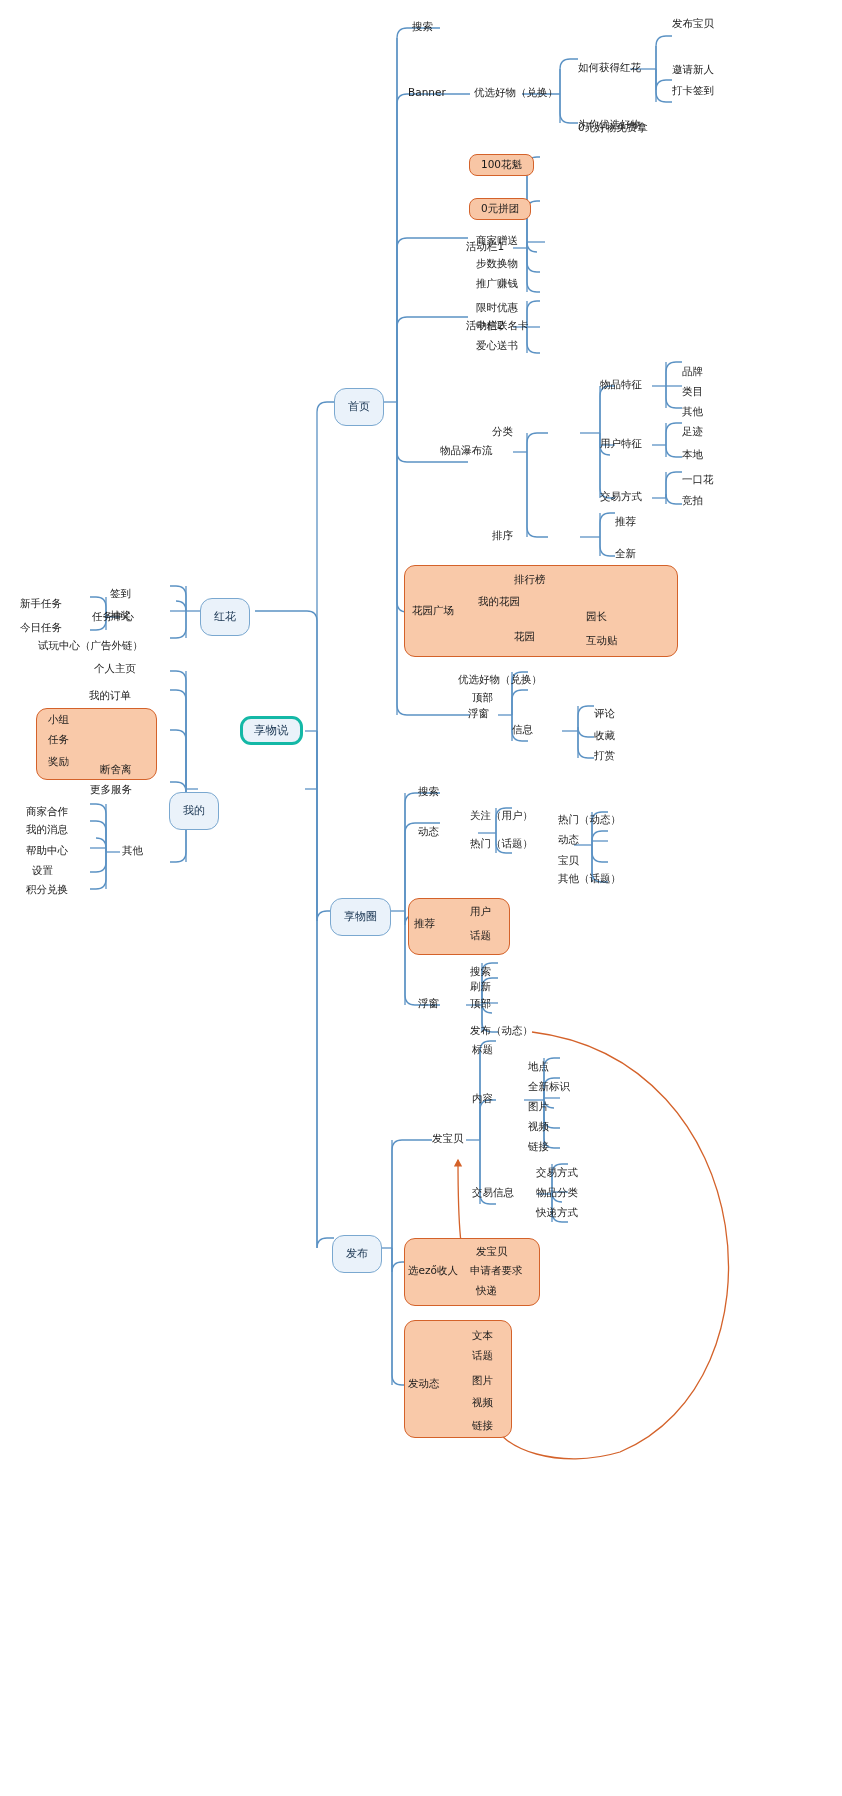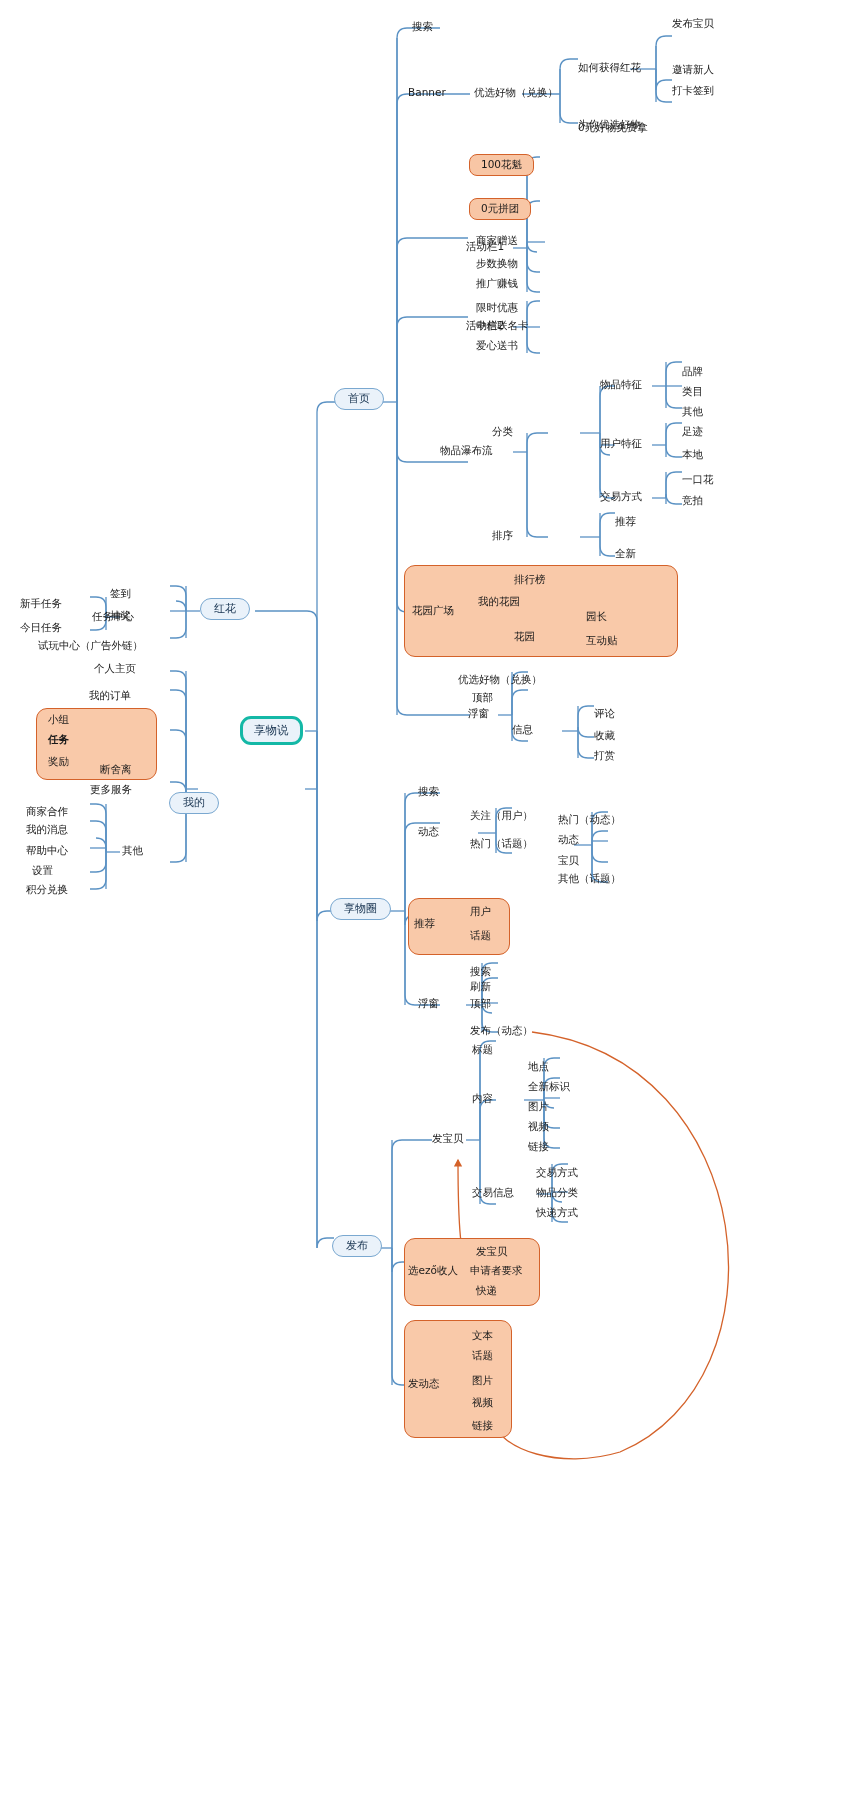--- a/index.html
+++ b/index.html
@@ -7,21 +7,21 @@
   #stage{position:relative;width:842px;height:1796px;background:#fff;overflow:hidden;}
   svg.links{position:absolute;left:0;top:0;width:842px;height:1796px;pointer-events:none;}
   .node{position:absolute;font-size:10.5px;color:#1a1a1a;white-space:nowrap;line-height:1.1;}
   .node.plain{background:transparent;}
   .node.root{
     border:3px solid #14b8a6;background:#eaf2fa;border-radius:11px;
     padding:5px 11px;font-size:11.5px;color:#16324f;
   }
   .node.oval{
     border:1px solid #7aa8d0;background:#eaf2fa;border-radius:12px;
-    padding:4px 13px;font-size:11px;color:#16324f;
+    padding:12px 13px;font-size:11px;color:#16324f;
   }
   .node.orangebox{
     border:1.4px solid #d4622a;background:#f8c6a5;border-radius:8px;
     padding:4px 11px;font-size:10.5px;color:#1a1a1a;
   }
   .group{
     position:absolute;border:1.5px solid #d4622a;background:#f9c9a9;border-radius:11px;
   }
 </style>
 </head>
@@ -327,21 +327,21 @@
   <div class="node plain" style="left:20px;top:598px;">新手任务</div>
   <div class="node plain" style="left:20px;top:622px;">今日任务</div>
   <div class="node plain" style="left:38px;top:640px;">试玩中心（广告外链）</div>
 
   <div class="node plain" style="left:94px;top:663px;">个人主页</div>
   <div class="node plain" style="left:89px;top:690px;">我的订单</div>
 
   <div class="group" style="left:36px;top:708px;width:119px;height:70px;"></div>
   <div class="node plain" style="left:100px;top:764px;">断舍离</div>
   <div class="node plain" style="left:48px;top:714px;">小组</div>
-  <div class="node plain" style="left:48px;top:734px;font-weight:bold;">任务</div>
+  <div class="node plain" style="left:48px;top:734px;">任务</div>
   <div class="node plain" style="left:48px;top:756px;">奖励</div>
 
   <div class="node plain" style="left:90px;top:784px;">更多服务</div>
   <div class="node plain" style="left:122px;top:845px;">其他</div>
   <div class="node plain" style="left:26px;top:806px;">商家合作</div>
   <div class="node plain" style="left:26px;top:824px;">我的消息</div>
   <div class="node plain" style="left:26px;top:845px;">帮助中心</div>
   <div class="node plain" style="left:32px;top:865px;">设置</div>
   <div class="node plain" style="left:26px;top:884px;">积分兑换</div>
 

